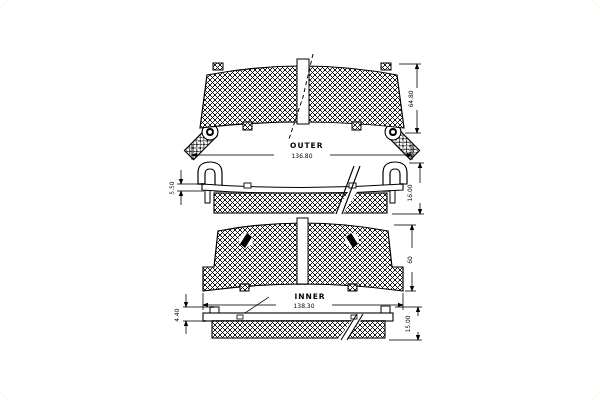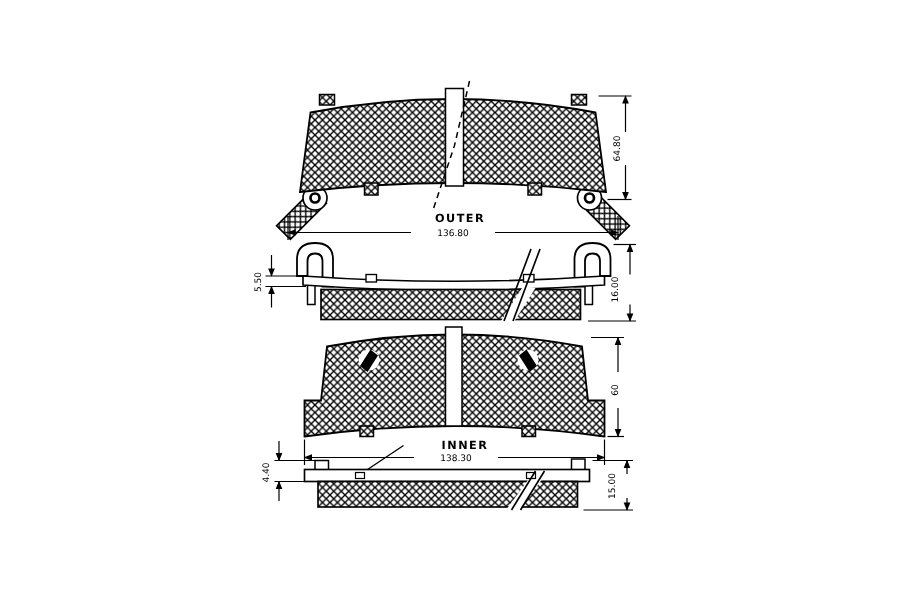--- a/index.html
+++ b/index.html
@@ -1,16 +1,16 @@
 <!DOCTYPE html>
 <html><head>
 <meta charset="utf-8">
 <style>
   html,body{margin:0;padding:0;background:#ffffff;}
-  .stage{width:600px;height:400px;background:#bef264;position:relative;overflow:hidden;}
+  .stage{width:600px;height:400px;background:#bef264;position:relative;overflow:hidden;border-radius:11px;}
   svg{display:block;}
   svg text{font-family:"DejaVu Sans",sans-serif;fill:#000;}
   .dim-num{font-size:6px;}
   .view-label{font-size:7.5px;font-weight:bold;letter-spacing:1px;}
   .thin{stroke:#000;stroke-width:0.8;fill:none;}
   .med{stroke:#000;stroke-width:1.1;fill:none;}
 </style>
 </head>
 <body>
 

